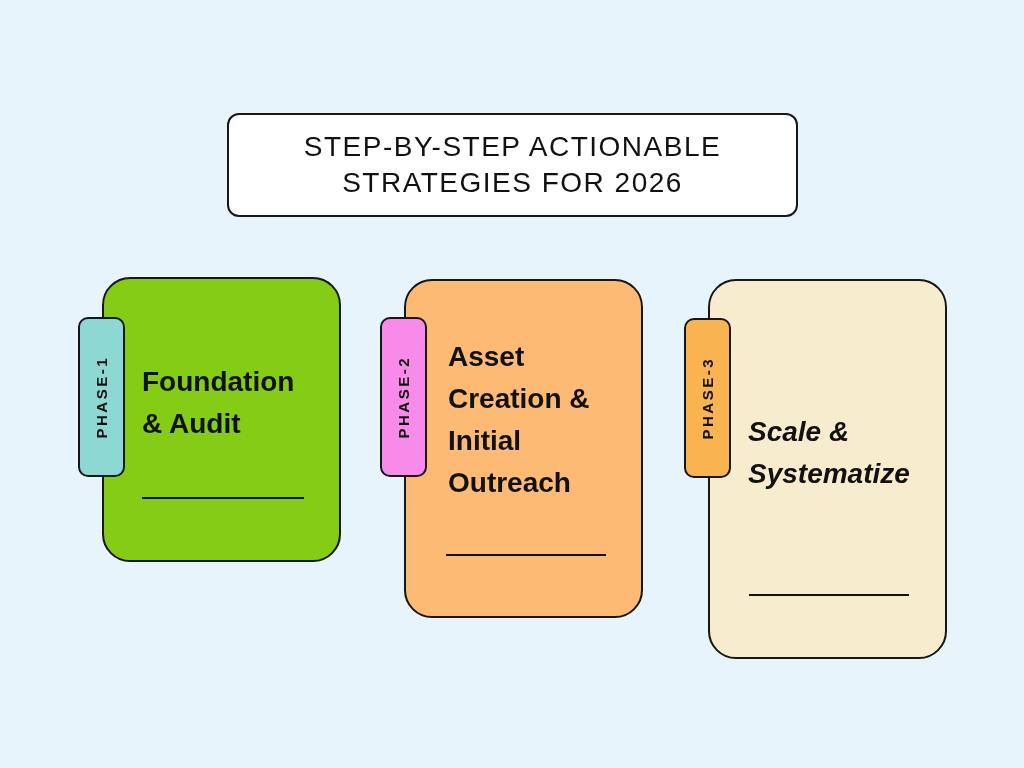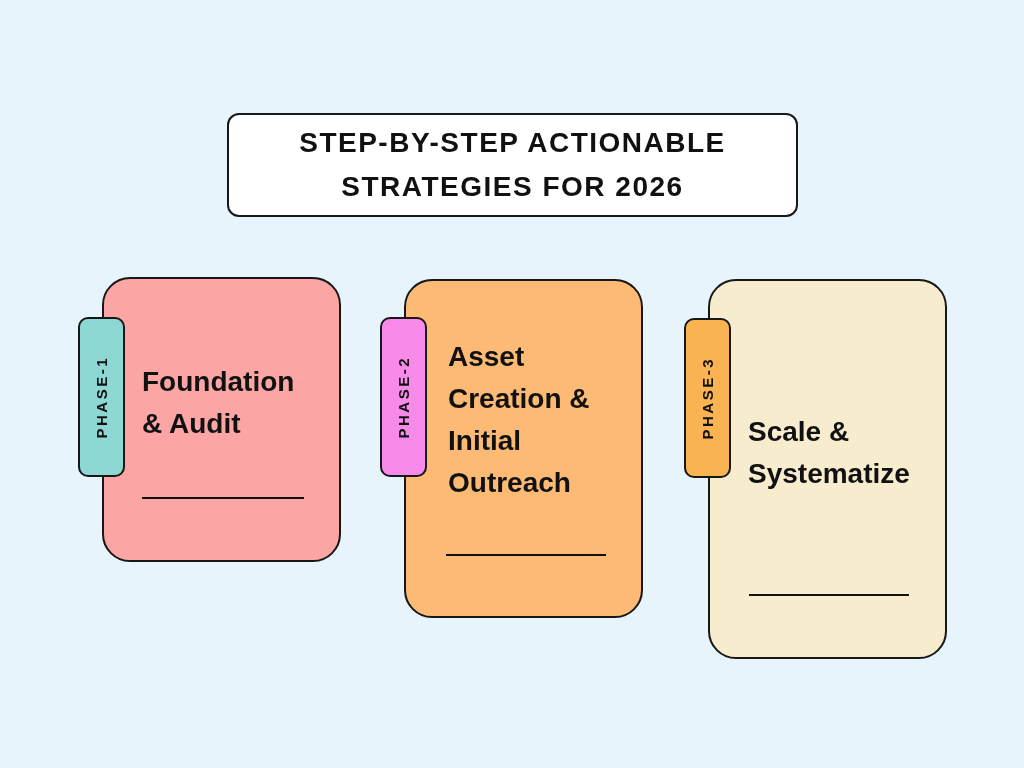--- a/index.html
+++ b/index.html
@@ -29,23 +29,23 @@
     border: 2px solid #171717;
     border-radius: 12px;
     box-sizing: border-box;
     display: flex;
     align-items: center;
     justify-content: center;
     text-align: center;
   }
   .title-text {
     font-size: 28px;
-    font-weight: 700;
+    font-weight: 400;
     letter-spacing: 1.5px;
-    line-height: 44px;
+    line-height: 36px;
     white-space: pre-line;
     text-transform: uppercase;
   }
   
   .card {
     position: absolute;
     border: 2px solid #171717;
     border-radius: 28px;
     box-sizing: border-box;
   }
@@ -103,41 +103,41 @@
 </head>
 <body style="background-color: rgb(231, 244, 252);">
 
 <div class="stage">
 
   <div class="title-box">
     <div class="title-text">STEP-BY-STEP ACTIONABLE
 STRATEGIES FOR 2026</div>
   </div>
 
-  <div class="card" id="card-1" style="background-color: #fca5a5;">
+  <div class="card" id="card-1" style="background-color: #84cc16;">
     <div class="card-title">Foundation
 &amp; Audit</div>
     <div class="blank-line"></div>
   </div>
   <div class="tab" id="tab-1" style="background-color: rgb(142, 216, 212);">
     <span class="tab-label">PHASE-1</span>
   </div>
 
   <div class="card" id="card-2" style="background-color: #fdba74;">
     <div class="card-title">Asset
 Creation &amp;
 Initial
 Outreach</div>
     <div class="blank-line"></div>
   </div>
   <div class="tab" id="tab-2" style="background-color: rgb(248, 139, 234);">
     <span class="tab-label">PHASE-2</span>
   </div>
 
-  <div class="card" id="card-3" style="background-color: rgb(248, 236, 206);">
+  <div class="card" id="card-3" style="background-color: rgb(248, 236, 206); font-style: italic;">
     <div class="card-title">Scale &amp;
 Systematize</div>
     <div class="blank-line"></div>
   </div>
   <div class="tab" id="tab-3" style="background-color: rgb(249, 179, 80);">
     <span class="tab-label">PHASE-3</span>
   </div>
 
 </div>
 

